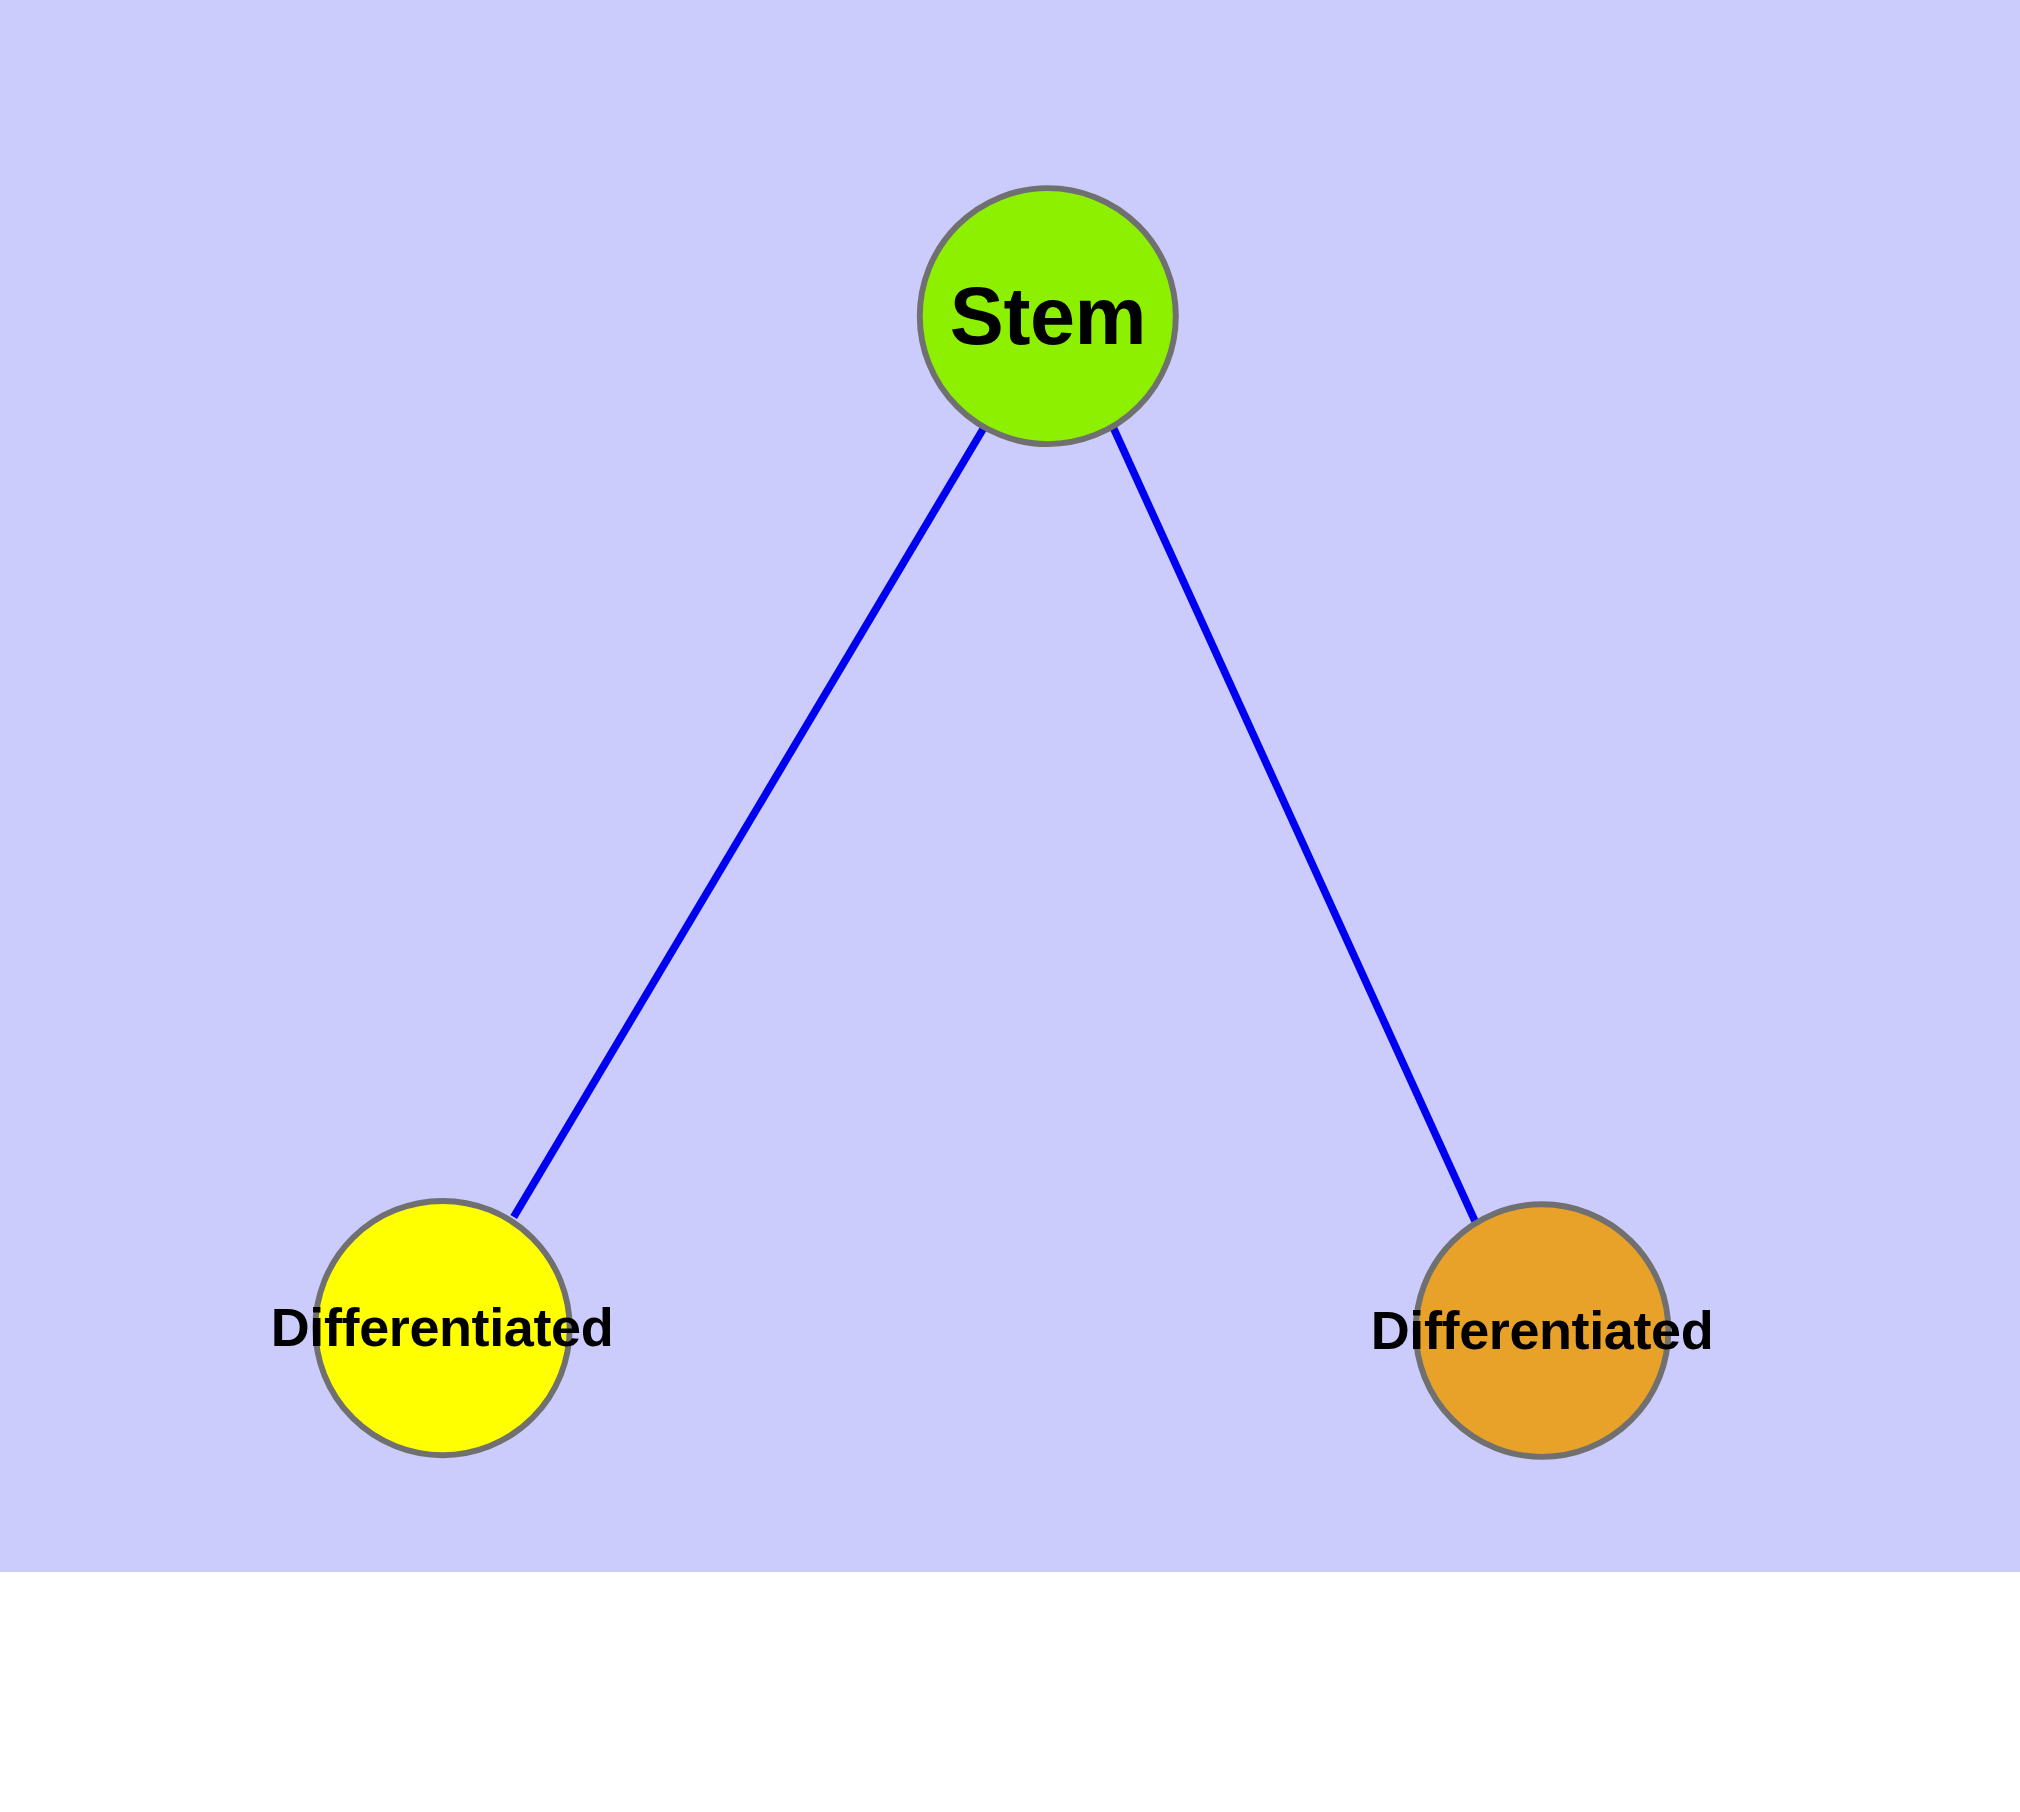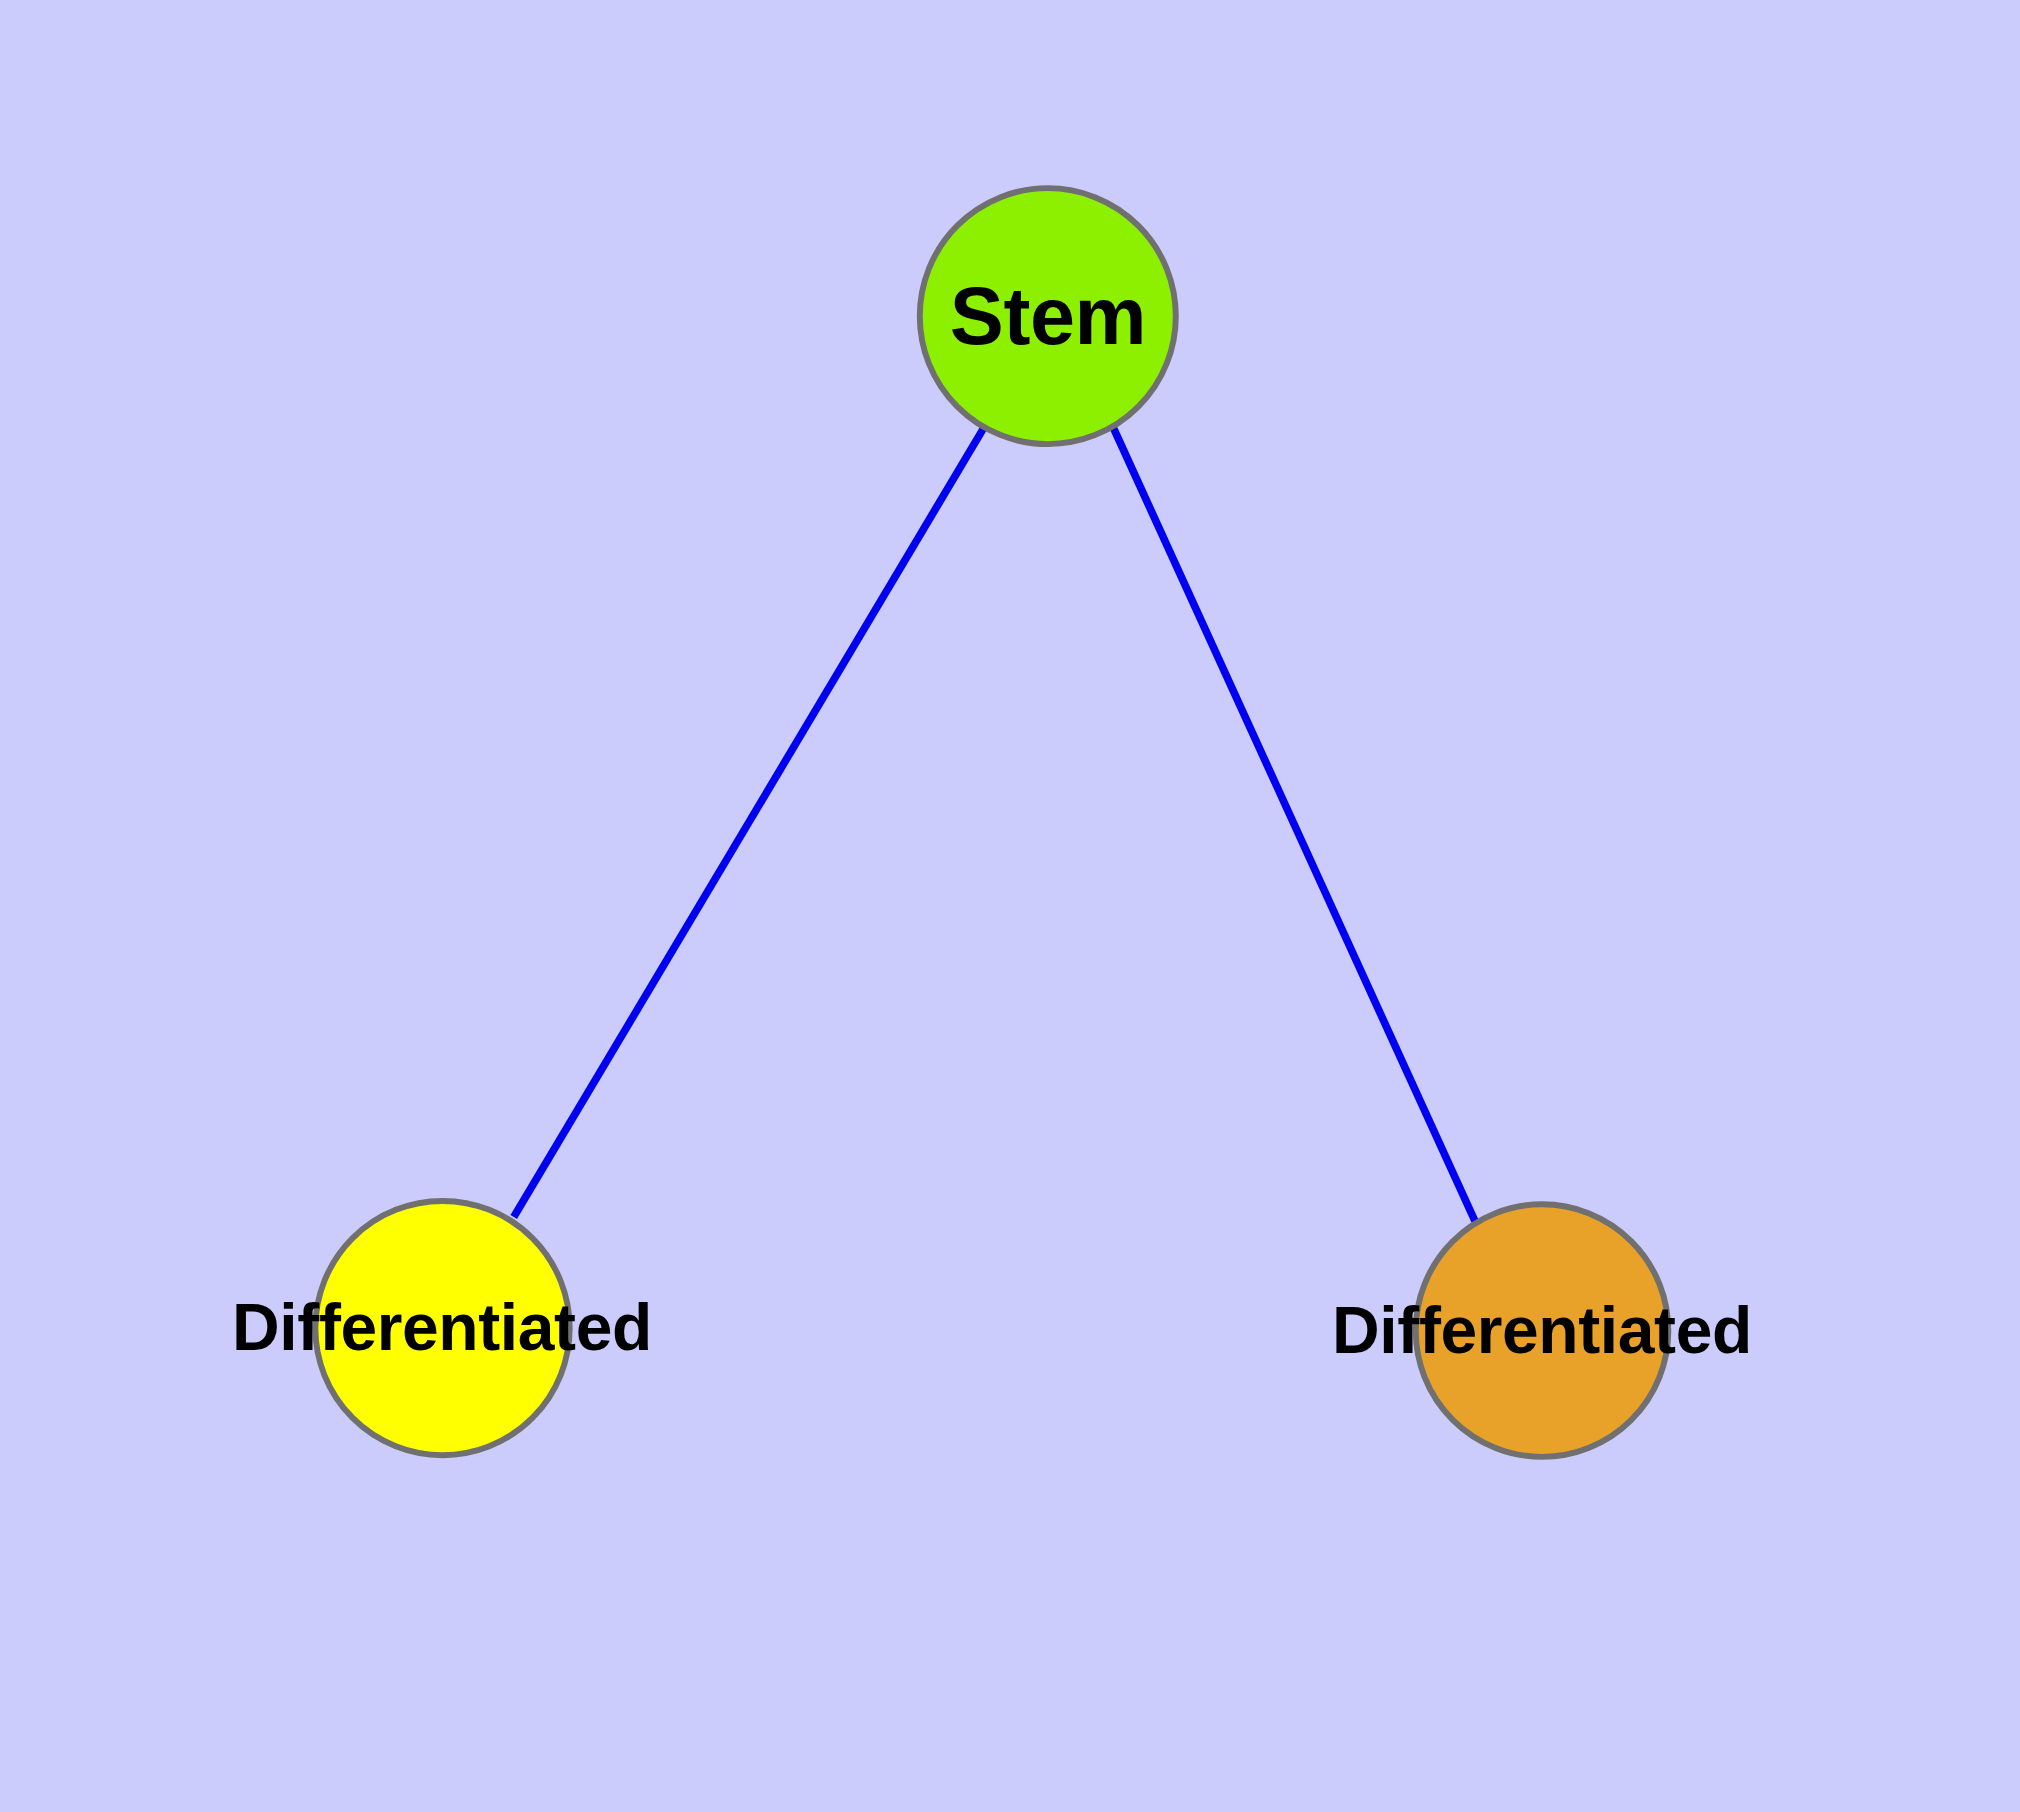--- a/index.html
+++ b/index.html
@@ -31,27 +31,27 @@
   .node-label {
     position: absolute;
     text-align: center;
     font-weight: bold;
     color: #000000;
     white-space: pre;
     line-height: 1.02;
     pointer-events: none;
     transform: translate(-50%, -50%);
   }
-  .node-label.big   { font-size: 66px; letter-spacing: -0.4px; }
+  .node-label.big   { font-size: 54px; letter-spacing: -0.4px; }
   .node-label.stem  { font-size: 81px; letter-spacing: -0.4px; }
 </style>
 </head>
 <body>
 
-<div id="canvas" style="width: 2021px; height: 1812px;">
+<div id="canvas" style="width: 2021px; height: 1572px;">
 
   <div id="bg-rect" style="background: rgb(204, 204, 252);"></div>
 
   <svg id="graph-svg" viewBox="0 0 2384 2138" preserveAspectRatio="none" xmlns="http://www.w3.org/2000/svg">
     <g id="edge-layer">
         <line x1="1161" y1="504" x2="606" y2="1436" stroke="#0000f0" stroke-width="9" stroke-linecap="butt"></line>
         <line x1="1313" y1="504" x2="1740" y2="1441" stroke="#0000f0" stroke-width="9" stroke-linecap="butt"></line>
       </g>
     <g id="node-layer">
         <circle cx="1236" cy="373" r="151" fill="#8cf000" stroke="#707070" stroke-width="7"></circle>

